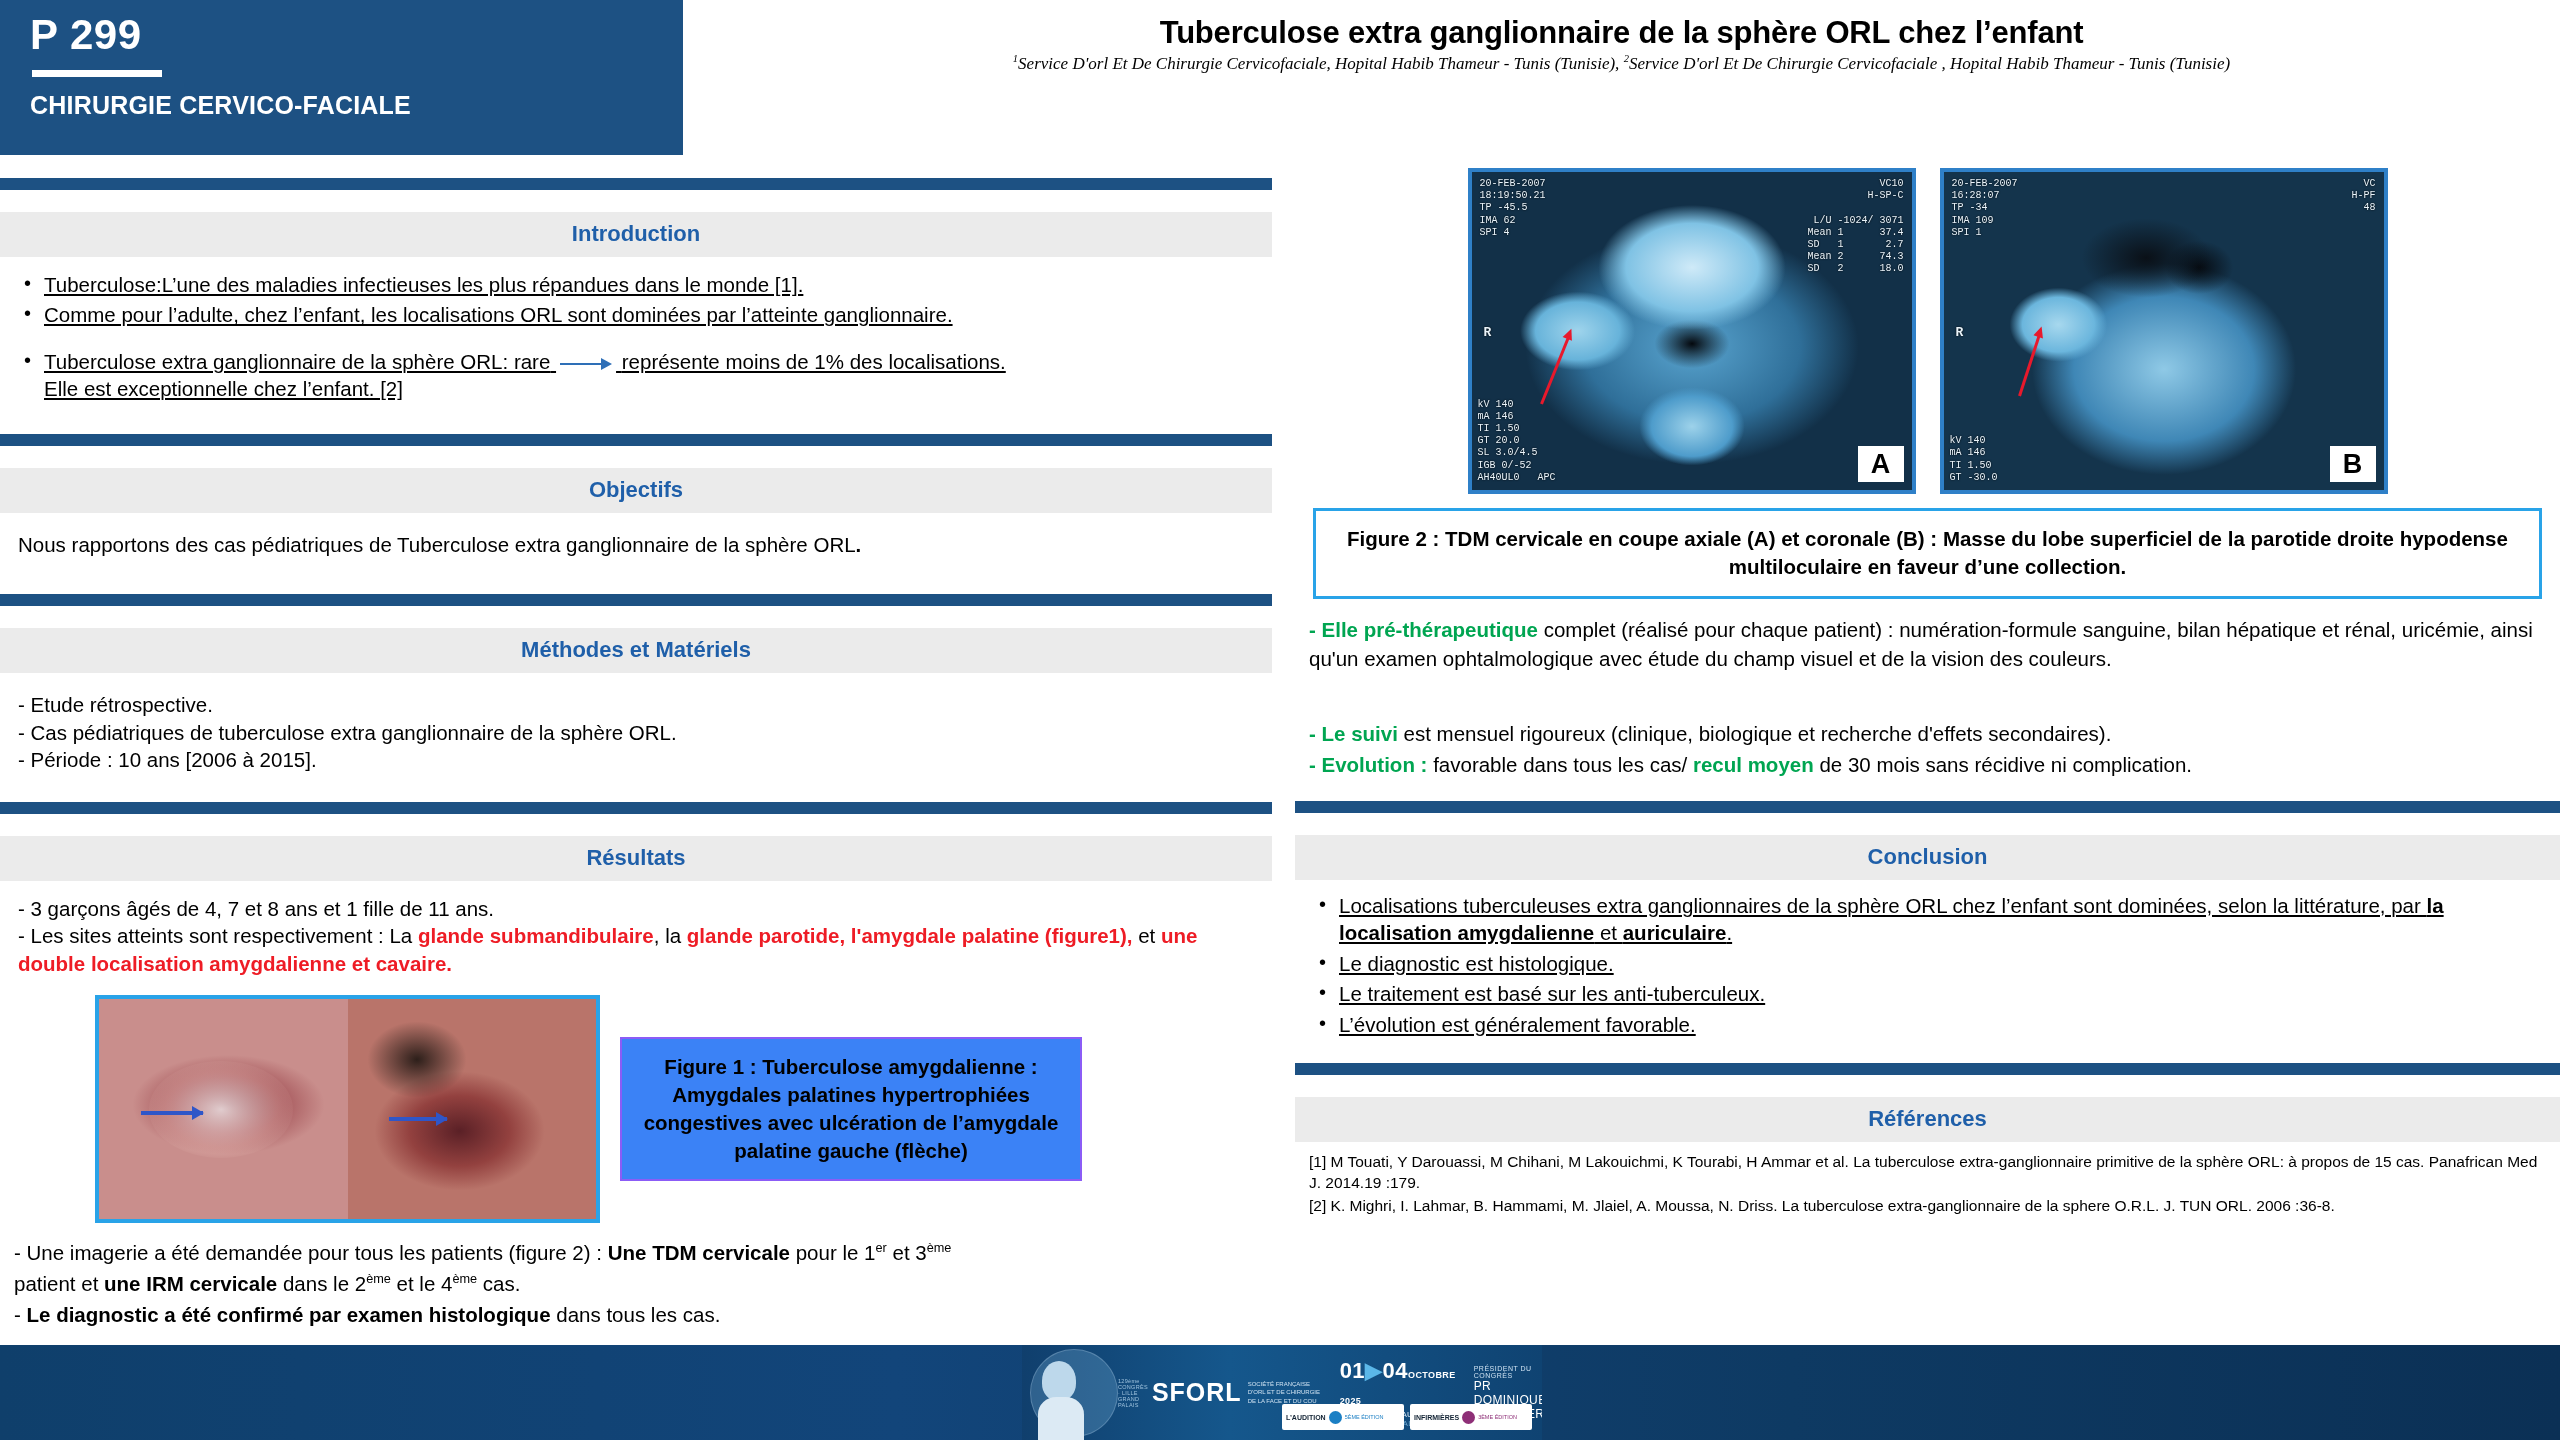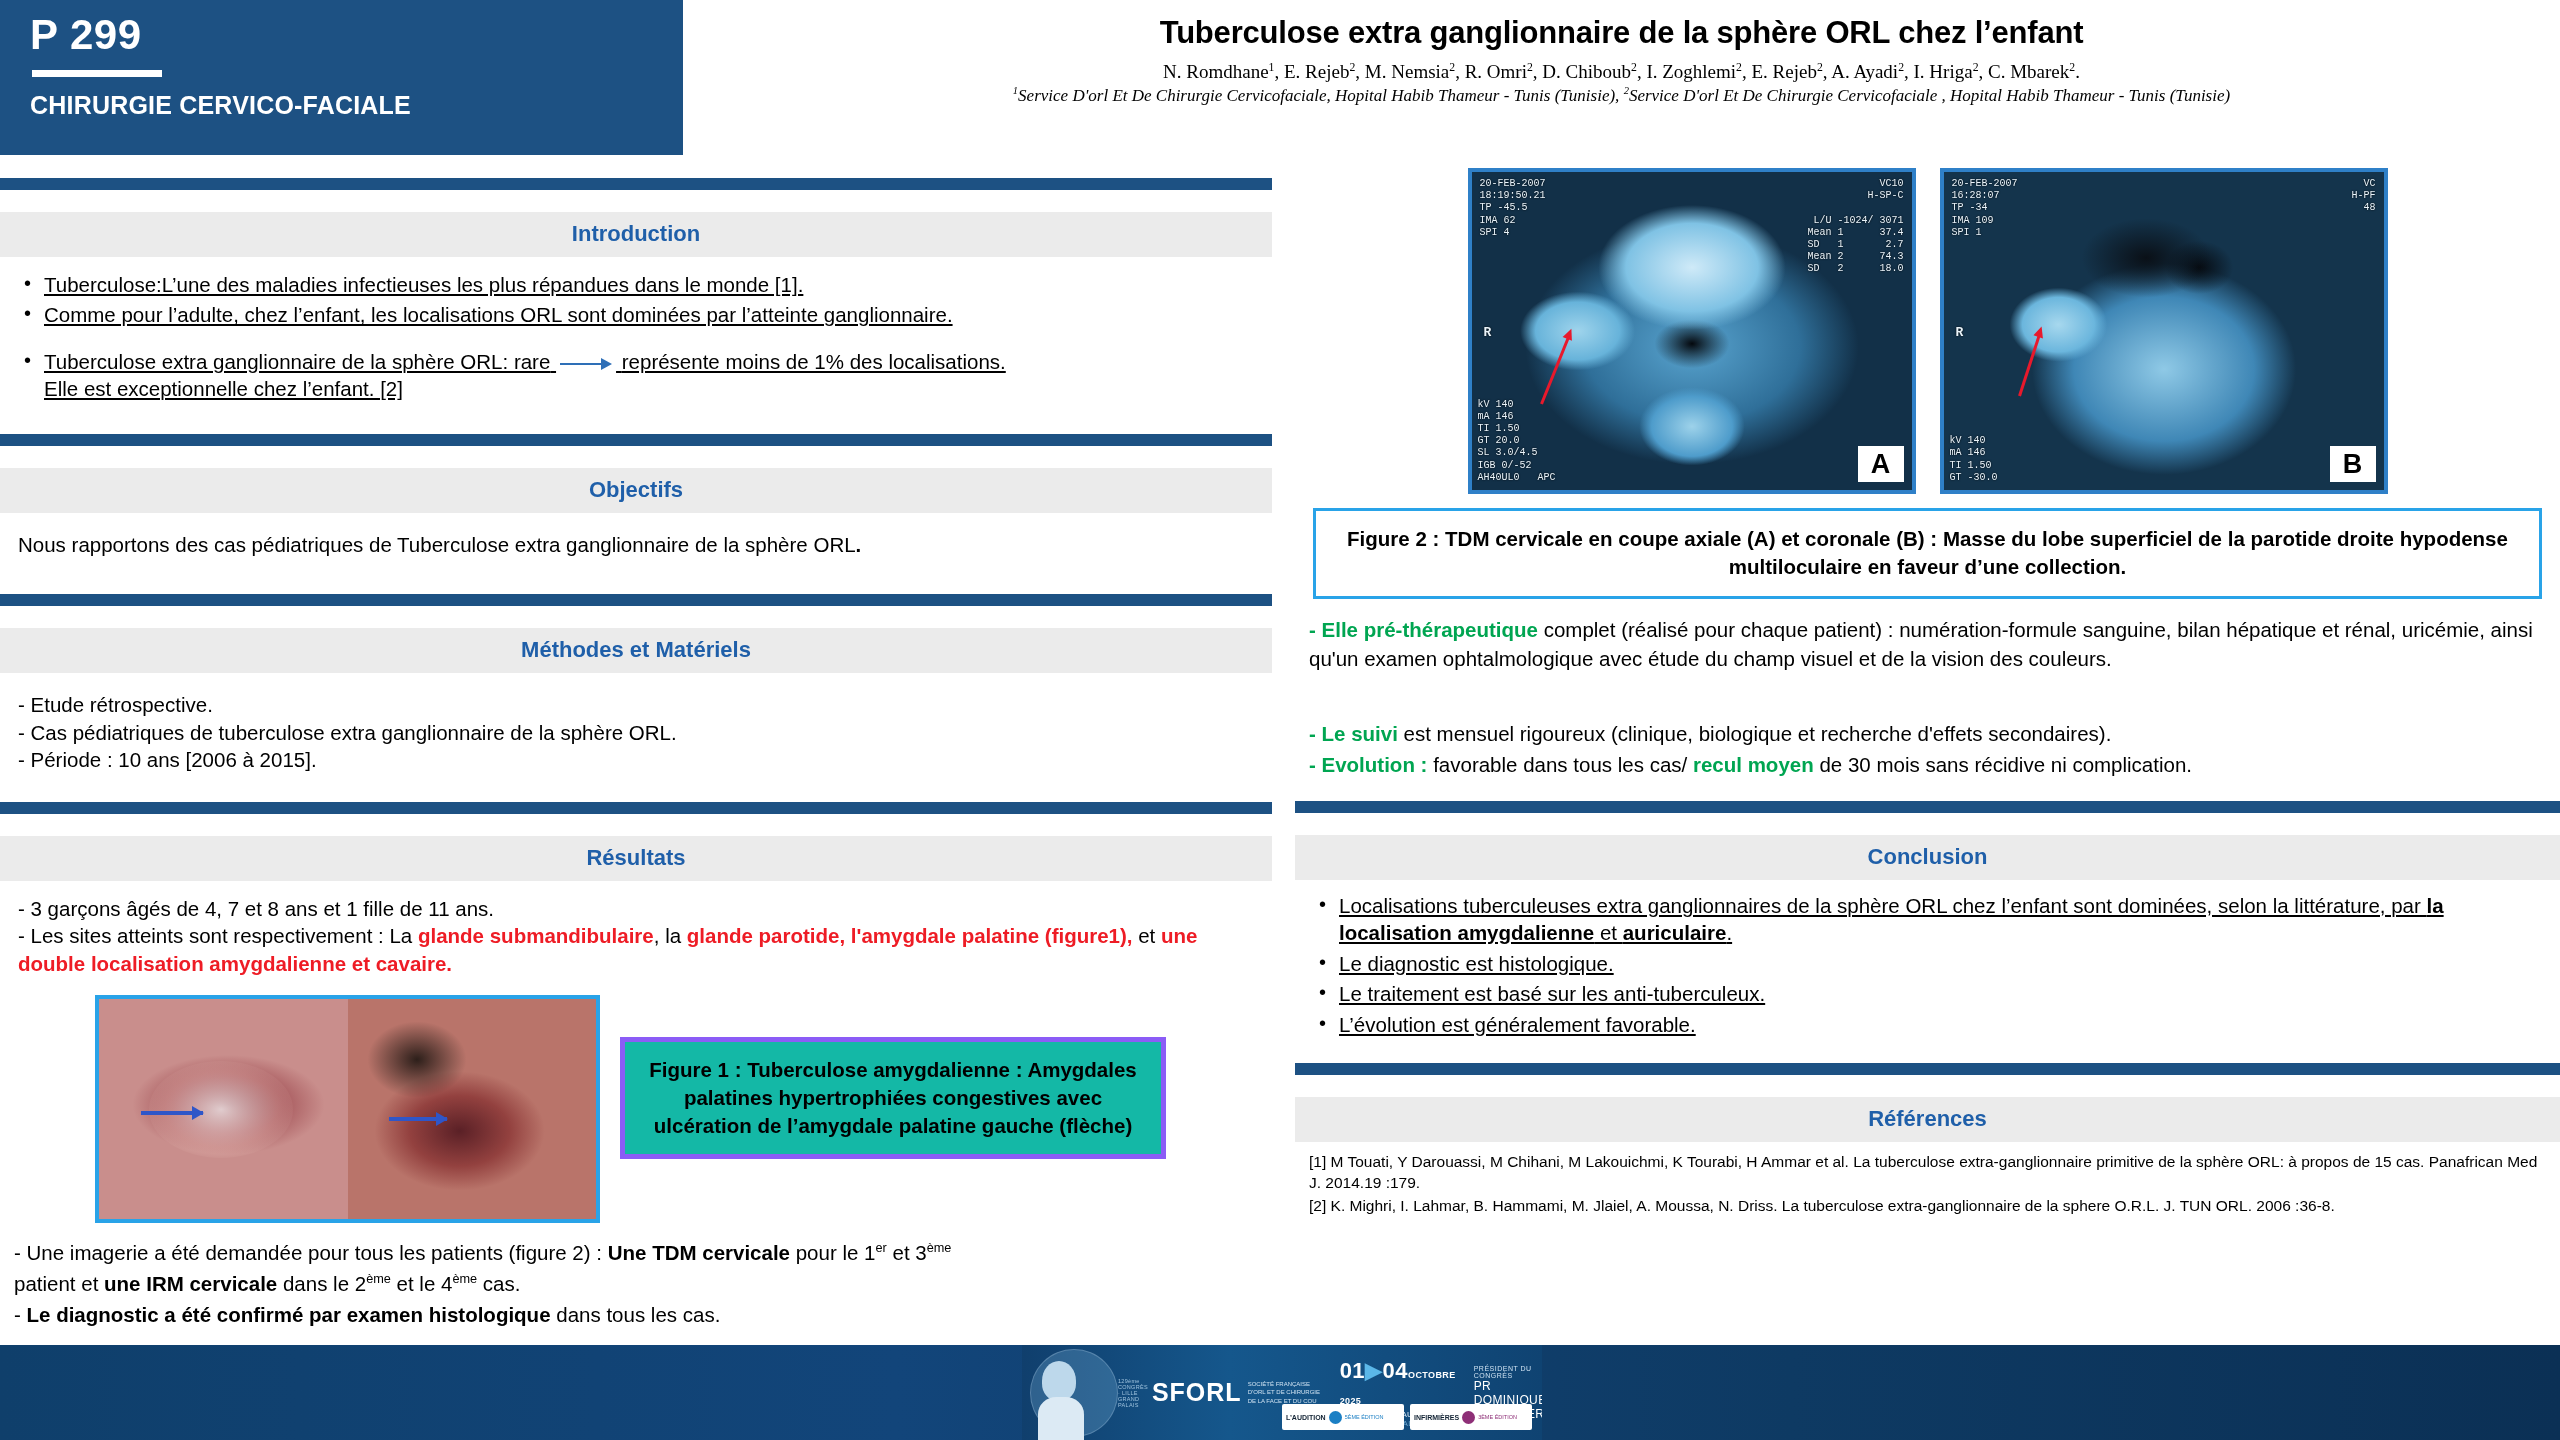--- a/index.html
+++ b/index.html
@@ -107,22 +107,22 @@
     border-radius:50%;
   }
   .fig1-arrow {
     position:absolute; height:4px; background:#2f56c8;
   }
   .fig1-arrow::after{
     content:""; position:absolute; right:-1px; top:-5px;
     border-left:12px solid #2f56c8; border-top:7px solid transparent; border-bottom:7px solid transparent;
   }
   .fig1-cap {
-    width: 546px; margin-left: 20px; margin-top: 42px;
-    border: 5px solid #8b5cf6; background:#14b8a6;
+    width: 462px; margin-left: 20px; margin-top: 42px;
+    border: 2px solid #8b5cf6; background:#3b82f6;
     padding: 14px 16px; text-align:center;
     font-size: 20.5px; font-weight: bold; line-height: 1.36; color:#000;
   }
 
   .tail-txt { padding: 6px 14px 0 14px; font-size: 20.5px; line-height: 1.4; }
   .tail-txt p { margin-bottom: 2px; }
   sup.ord { font-size:.62em; vertical-align: super; }
 
   
   .ct-row { display:flex; gap: 24px; justify-content: center; }
@@ -228,21 +228,20 @@
 <div class="poster">
 
   <div class="hdr-badge">
     <div class="hdr-pnum">P 299</div>
     <div class="hdr-rule"></div>
     <div class="hdr-spec">CHIRURGIE CERVICO-FACIALE</div>
   </div>
 
   <div class="hdr-main">
     <div class="title">Tuberculose extra ganglionnaire de la sphère ORL chez l’enfant</div>
-    <div class="authors">N. Romdhane<sup>1</sup>, E. Rejeb<sup>2</sup>, M. Nemsia<sup>2</sup>, R. Omri<sup>2</sup>, D. Chiboub<sup>2</sup>, I. Zoghlemi<sup>2</sup>, E. Rejeb<sup>2</sup>, A. Ayadi<sup>2</sup>, I. Hriga<sup>2</sup>, C. Mbarek<sup>2</sup>.</div>
     <div class="affil"><sup>1</sup>Service D'orl Et De Chirurgie Cervicofaciale, Hopital Habib Thameur - Tunis (Tunisie), <sup>2</sup>Service D'orl Et De Chirurgie Cervicofaciale , Hopital Habib Thameur - Tunis (Tunisie)</div>
   </div>
 
   <div class="col-left">
 
     <div class="sec">
       <div class="sec-bar"></div>
       <div class="sec-head">Introduction</div>
       <div class="sec-body">
         <ul class="bul">

